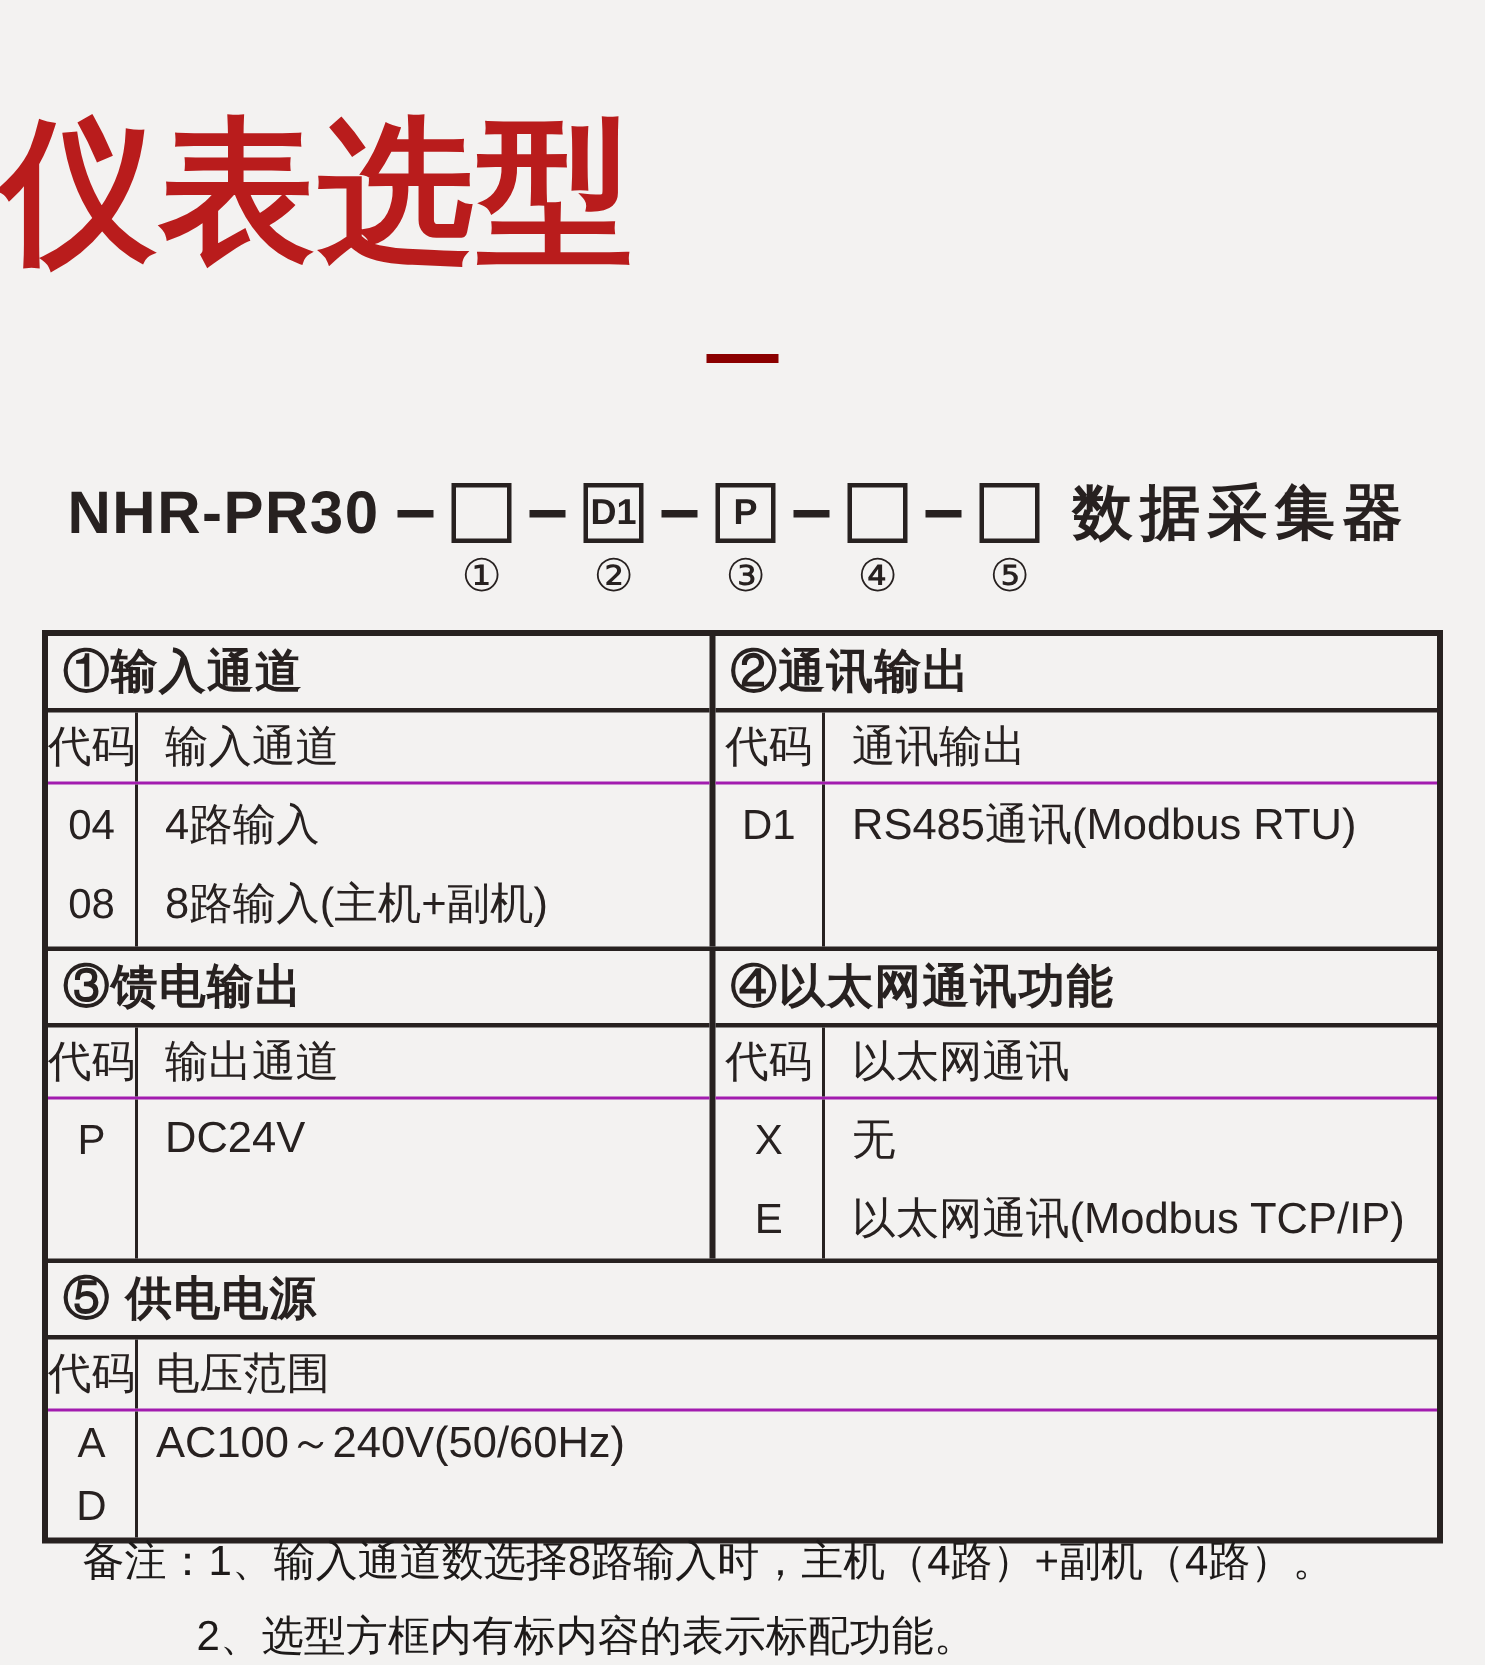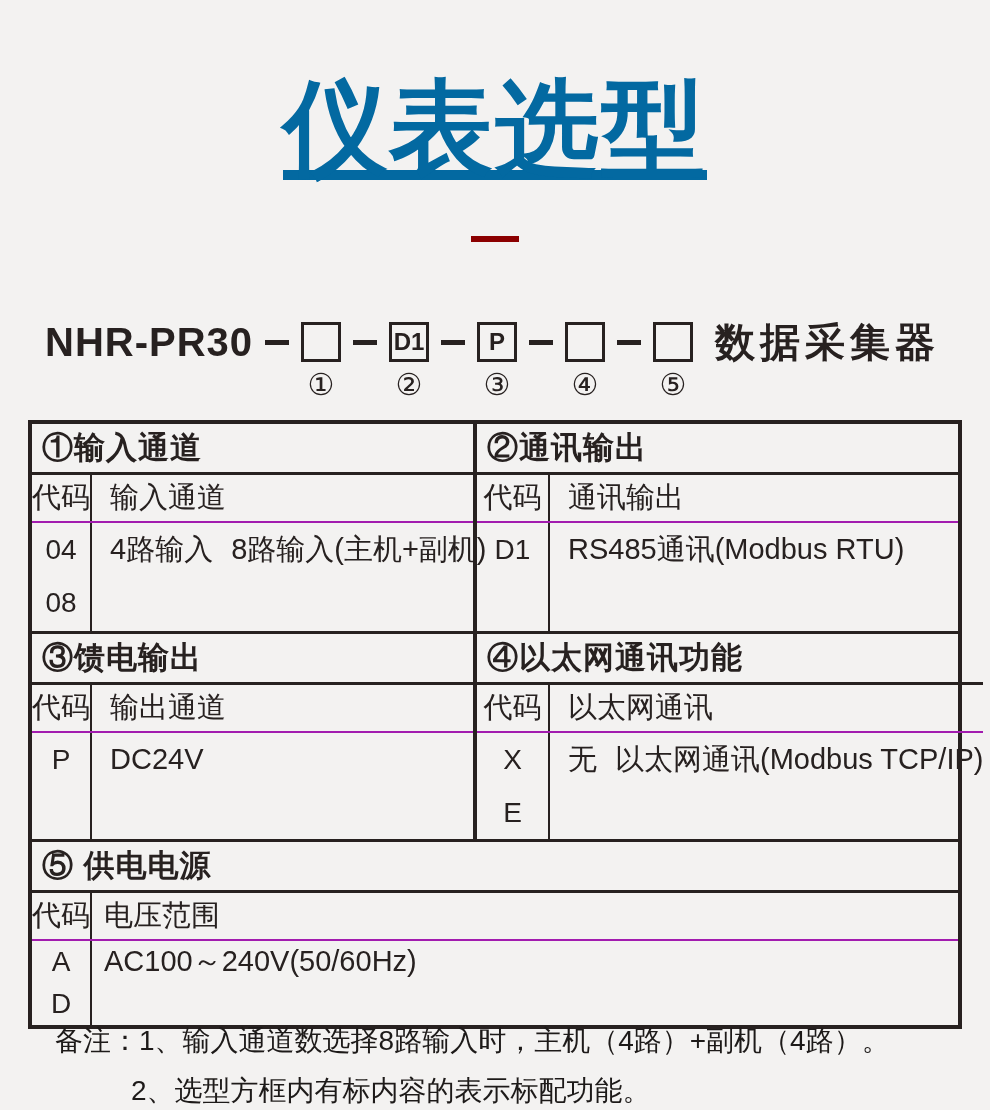--- a/index.html
+++ b/index.html
@@ -13,27 +13,26 @@
     position: relative;
     overflow: hidden;
     font-family: "Liberation Sans", sans-serif;
     color: #272120;
   }
 
   
   .page-title {
     margin: 0;
     padding-top: 76px;
-    text-align: center;
+    text-align: left;
     font-size: 104px;
     line-height: 1.0;
     font-weight: 900;
     letter-spacing: 2px;
-    color: #0369a1;
-    text-decoration: underline;
+    color: #b91c1c;
   }
   .accent-dash {
     width: 48px;
     height: 6px;
     background: #8b0000;
     margin: 56px auto 0 auto;
   }
 
   
   .model-row {
@@ -138,21 +137,21 @@
   }
   .bodyrow { display: grid; border-radius: 10px; }
   .b12 { height: 108px; }
   .b34 { height: 106px; }
   .b5  { height: 84px;  }
   .body-code-col {
     border-right: 2px solid #272120;
     display: flex;
     flex-direction: column;
   }
-  .body-val-col { display: flex; flex-direction: row; }
+  .body-val-col { display: flex; flex-direction: column; }
   .crow {
     height: 53px;
     display: flex;
     align-items: center;
     justify-content: center;
     font-size: 28px;
     white-space: nowrap;
   }
   .vrow {
     height: 53px;

